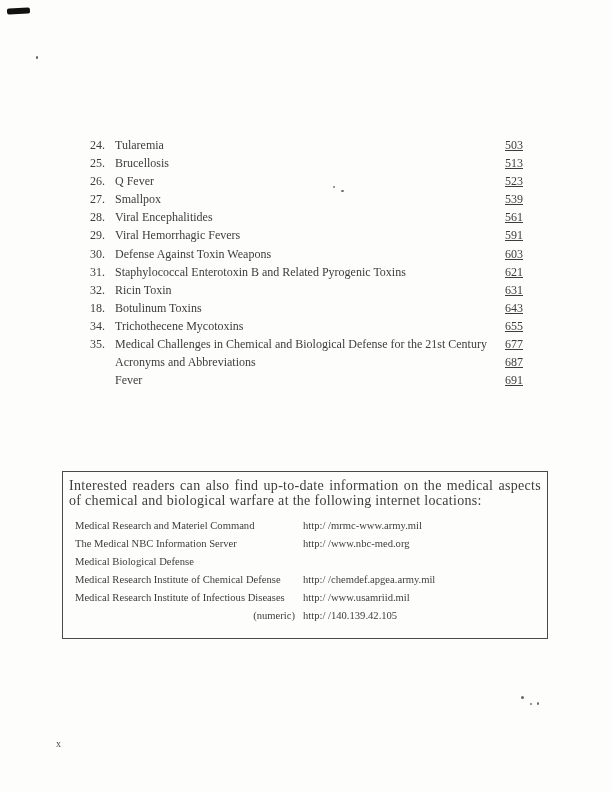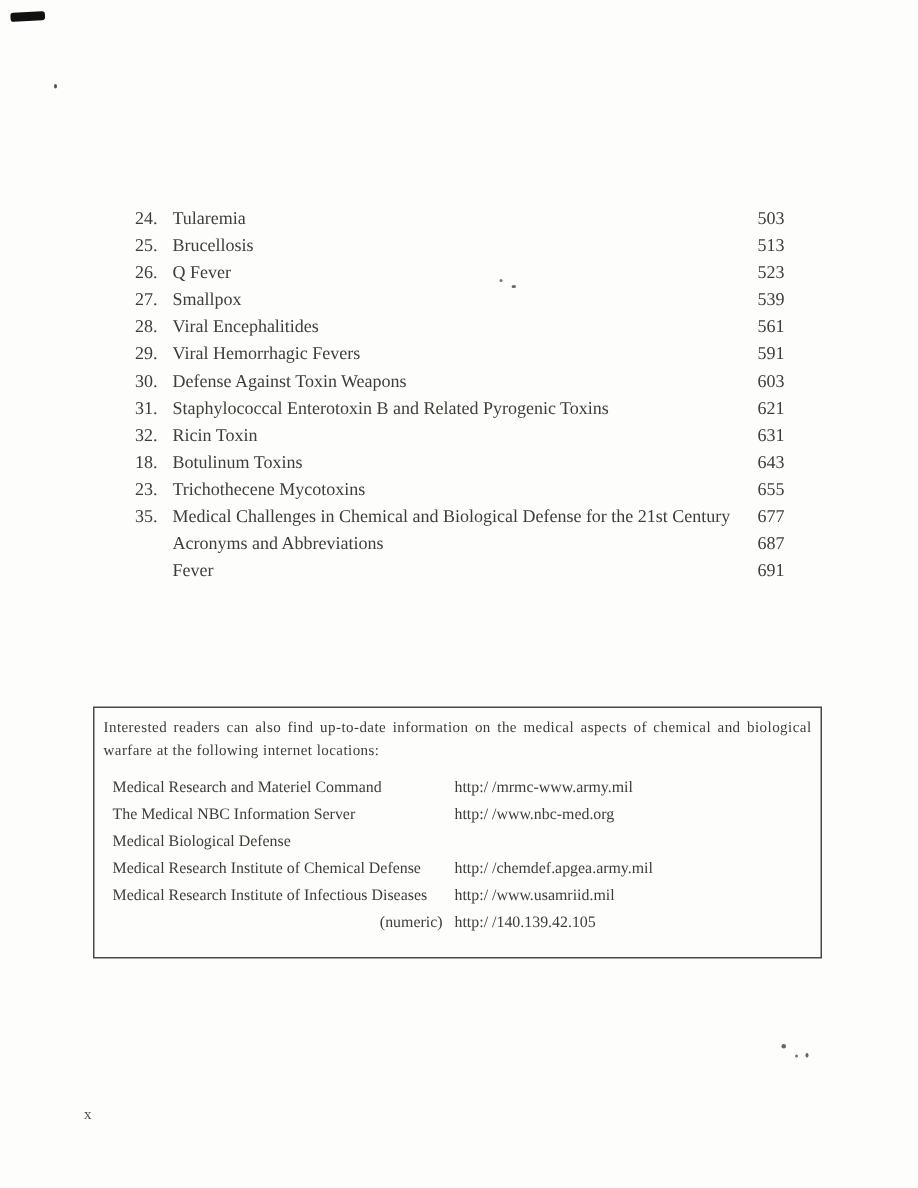--- a/index.html
+++ b/index.html
@@ -34,36 +34,36 @@
   }
   .toc-row {
     display: flex;
     align-items: baseline;
     height: 18.1px;
     line-height: 18.1px;
     white-space: nowrap;
   }
   .toc-num { width: 25px; flex: 0 0 25px; }
   .toc-title { flex: 1 1 auto; overflow: hidden; }
-  .toc-page { flex: 0 0 34px; text-align: right; }
+  .toc-page { flex: 0 0 34px; text-align: right; text-decoration: underline; }
 
   
   .info-box {
     position: absolute;
     left: 62px;
     top: 471px;
     width: 486px;
     height: 168px;
     border: 1px solid #4a4a45;
     box-sizing: border-box;
     background: transparent;
   }
   .info-intro {
     margin: 6px 6px 0 6px;
-    font-size: 10px;
+    font-size: 14px;
     line-height: 15px;
     text-align: justify;
     letter-spacing: 0.3px;
   }
   .link-rows { margin-top: 9px; }
   .link-row {
     display: flex;
     align-items: baseline;
     height: 18px;
     line-height: 18px;
@@ -141,21 +141,21 @@
       <span class="toc-num">32.</span>
       <span class="toc-title">Ricin Toxin</span>
       <span class="toc-page">631</span>
     </div>
     <div class="toc-row">
       <span class="toc-num">18.</span>
       <span class="toc-title">Botulinum Toxins</span>
       <span class="toc-page">643</span>
     </div>
     <div class="toc-row">
-      <span class="toc-num">23.</span>
+      <span class="toc-num">34.</span>
       <span class="toc-title">Trichothecene Mycotoxins</span>
       <span class="toc-page">655</span>
     </div>
     <div class="toc-row">
       <span class="toc-num">35.</span>
       <span class="toc-title">Medical Challenges in Chemical and Biological Defense for the 21st Century</span>
       <span class="toc-page">677</span>
     </div>
     <div class="toc-row">
       <span class="toc-num"></span>

